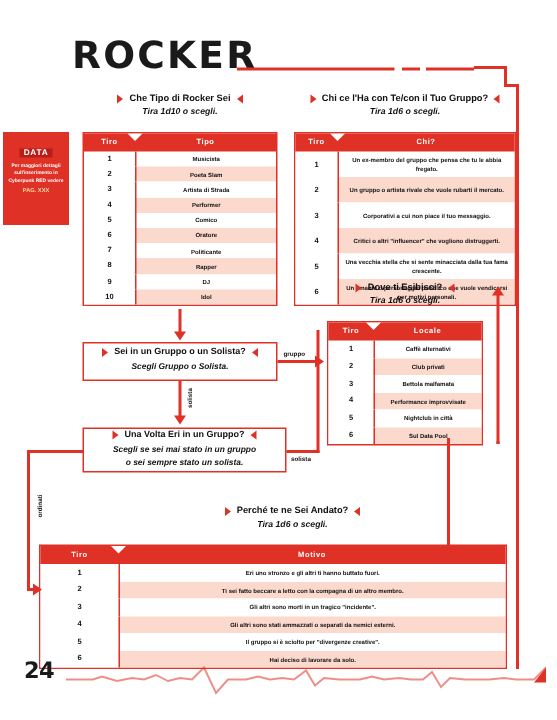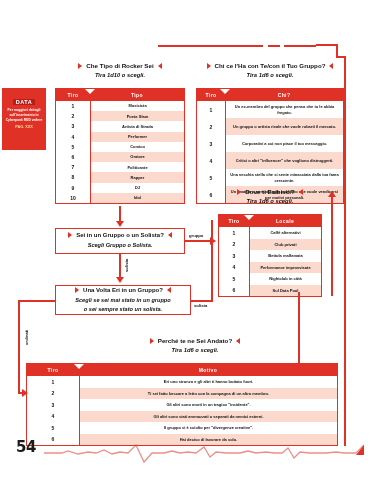--- a/index.html
+++ b/index.html
@@ -96,20 +96,21 @@
     position:absolute;left:16px;top:438px;font-size:15px;font-weight:bold;color:#1a1a1a;
     font-family:"DejaVu Sans",sans-serif;letter-spacing:-.5px;
   }
   .footer-wave{position:absolute;left:44px;top:441px;width:320px;height:26px;}
 </style>
 </head>
 <body>
 
 <div class="page">
 
+  <div class="title">ROCKER</div>
   <div class="title-rule dash1"></div>
   <div class="title-rule dash2"></div>
   <div class="title-rule dash3"></div>
 
   <div class="ln" style="left:316px;top:44px;width:22px;height:2px;"></div>
   <div class="ln" style="left:336px;top:44px;width:2px;height:14px;"></div>
   <div class="ln" style="left:338px;top:56px;width:2px;height:2px;"></div>
   <div class="ln" style="left:344px;top:56px;width:2px;height:390px;"></div>
   <div class="ln" style="left:338px;top:56px;width:8px;height:2px;"></div>
 
@@ -346,19 +347,19 @@
   <div class="ln" style="left:18px;top:392px;width:6px;height:2px;"></div>
   <div class="arrow-r" style="left:22px;top:389px;"></div>
   <div class="edge-lbl vert" style="left:24px;top:345px;">ordinati</div>
 
   <div class="ln" style="left:331px;top:196px;width:2px;height:100px;"></div>
   <div class="arrow-u" style="left:328px;top:191px;"></div>
   <div class="ln" style="left:331px;top:294px;width:2px;height:2px;"></div>
 
   <div class="ln" style="left:298px;top:292px;width:2px;height:72px;"></div>
 
-  <div class="pageno">54</div>
+  <div class="pageno">24</div>
   <svg class="footer-wave" viewBox="0 0 320 26" preserveAspectRatio="none">
     <path d="M0 12 L18 12 L24 10 L34 13 L44 11 L52 12 L60 9 L68 13 L76 11 L84 12 L92 4 L100 21 L108 12 L120 12 L128 10 L136 12 L144 11 L152 12 L160 6 L166 16 L172 11 L182 12 L196 12 L204 10 L212 12 L222 11 L230 12 L238 12 L244 7 L250 17 L256 11 L266 12 L282 12 L292 11 L300 12 L312 12 L320 4" fill="none" stroke="#e03127" stroke-width="1.3" opacity="0.55"></path>
     <path d="M300 14 L312 14 L320 4 L320 14 Z" fill="#e03127"></path>
   </svg>
 
 </div>
 
 </body></html>

